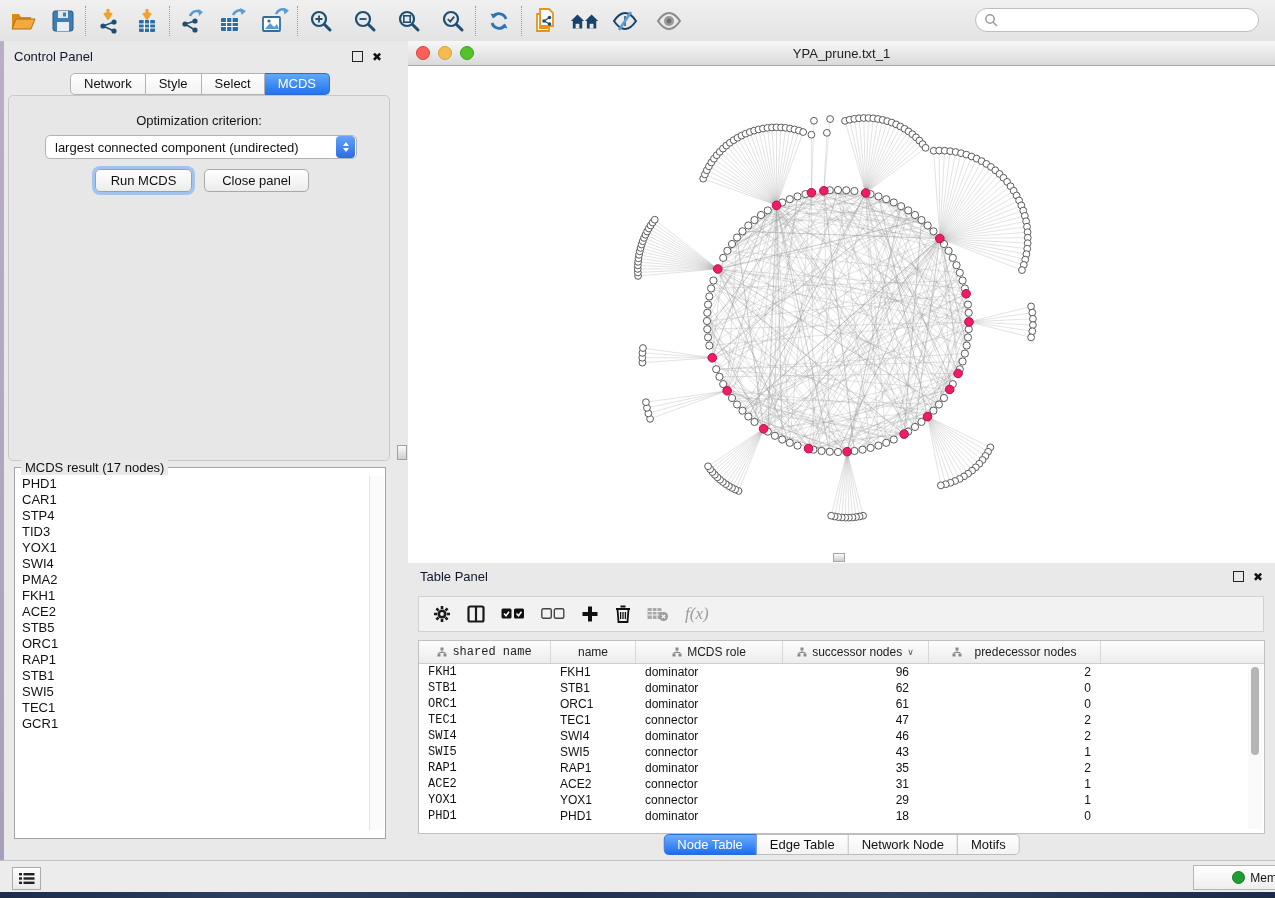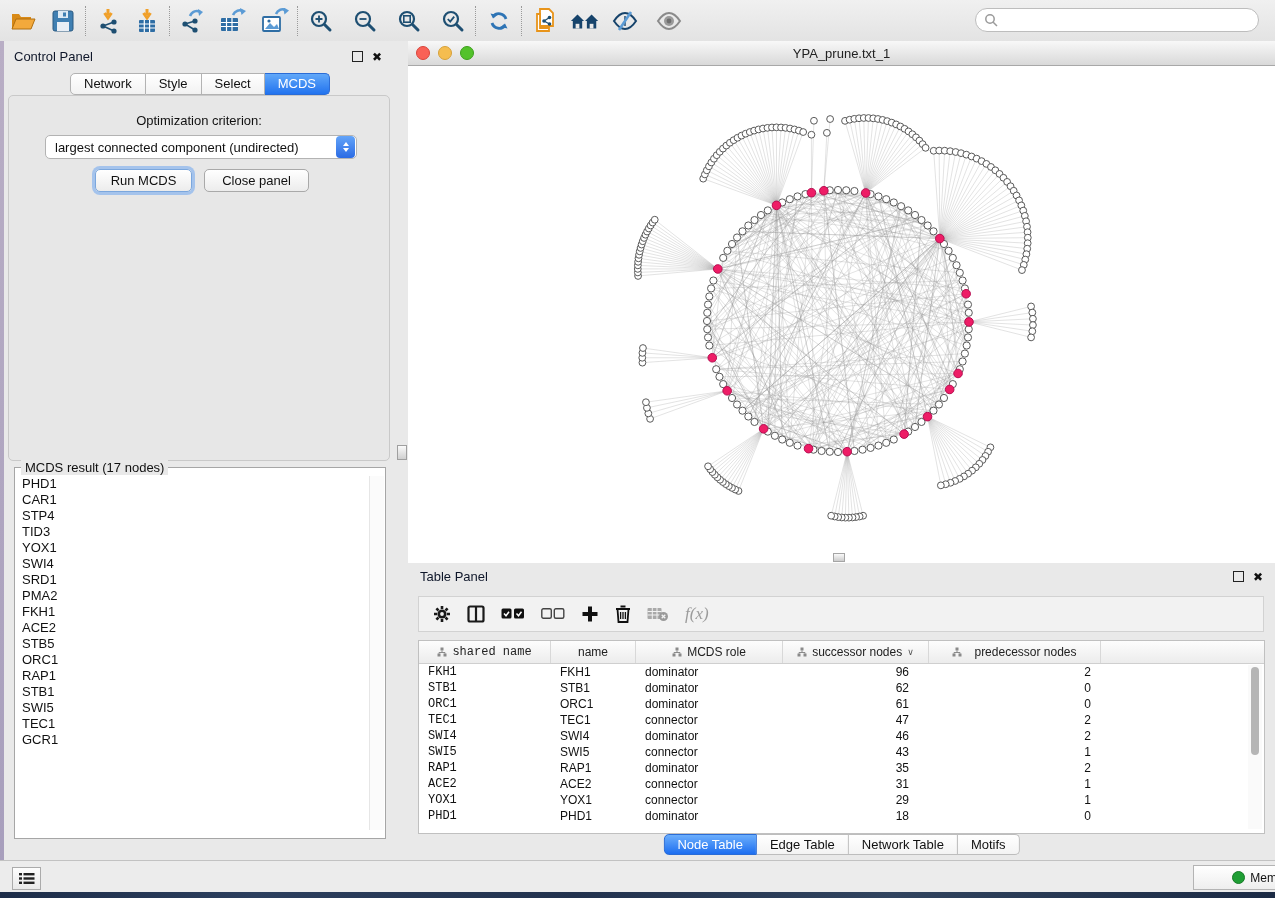--- a/index.html
+++ b/index.html
@@ -283,21 +283,20 @@
   </div>
   <div id="mcds-fieldset" class="abs">
     <div id="mcds-legend" class="abs">MCDS result (17 nodes)</div>
     <div id="mcds-list" class="abs">
         <div class="mcds-item">PHD1</div>
         <div class="mcds-item">CAR1</div>
         <div class="mcds-item">STP4</div>
         <div class="mcds-item">TID3</div>
         <div class="mcds-item">YOX1</div>
         <div class="mcds-item">SWI4</div>
-        <div class="mcds-item">SRD1</div>
         <div class="mcds-item">PMA2</div>
         <div class="mcds-item">FKH1</div>
         <div class="mcds-item">ACE2</div>
         <div class="mcds-item">STB5</div>
         <div class="mcds-item">ORC1</div>
         <div class="mcds-item">RAP1</div>
         <div class="mcds-item">STB1</div>
         <div class="mcds-item">SWI5</div>
         <div class="mcds-item">TEC1</div>
         <div class="mcds-item">GCR1</div>
@@ -1223,21 +1222,21 @@
           <div class="tcell c4">0</div>
         </div>
       </div>
     <div id="nt-scroll">
         <div id="nt-thumb"></div>
       </div>
   </div>
   <div id="tp-tabs" class="abs">
     <div class="tp-tab sel">Node Table</div>
     <div class="tp-tab">Edge Table</div>
-    <div class="tp-tab">Network Table</div>
+    <div class="tp-tab">Network Node</div>
     <div class="tp-tab">Motifs</div>
   </div>
 </div>
 
 <div id="status-bar" class="abs">
   <div id="list-btn" class="abs">
     <svg width="16" height="13" viewBox="0 0 16 13">
         <g fill="#222">
           <rect x="0" y="1" width="3" height="2.4"></rect>
           <rect x="4.5" y="1" width="11" height="2.4"></rect>

